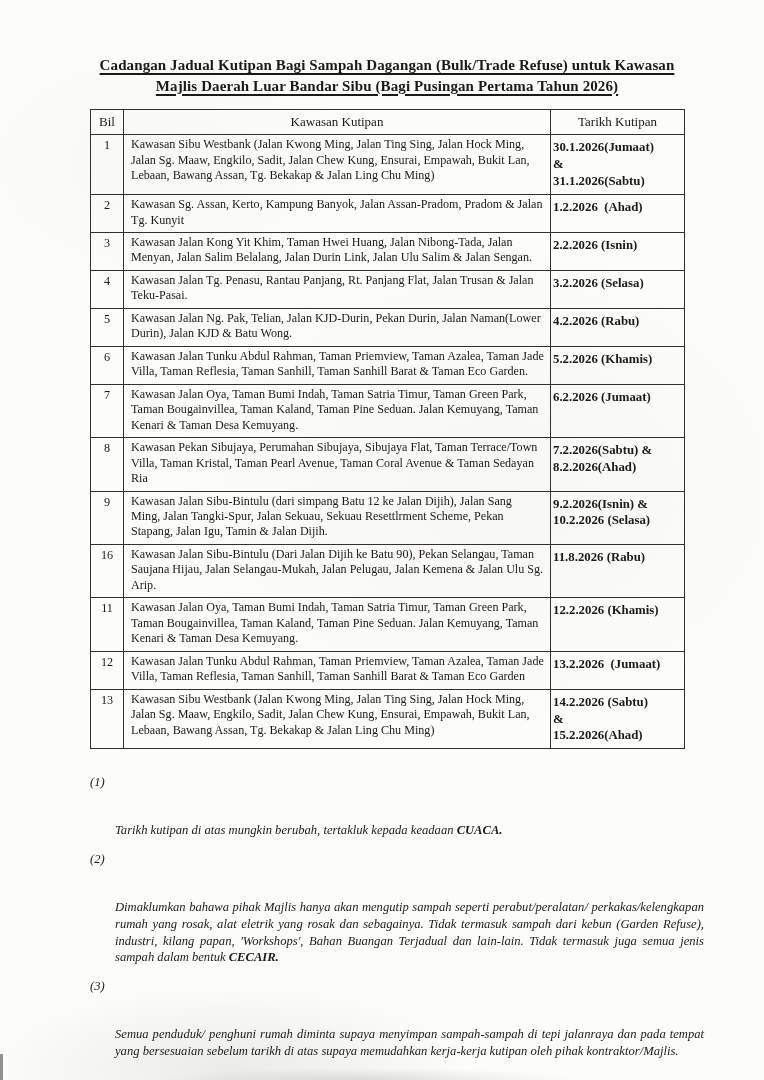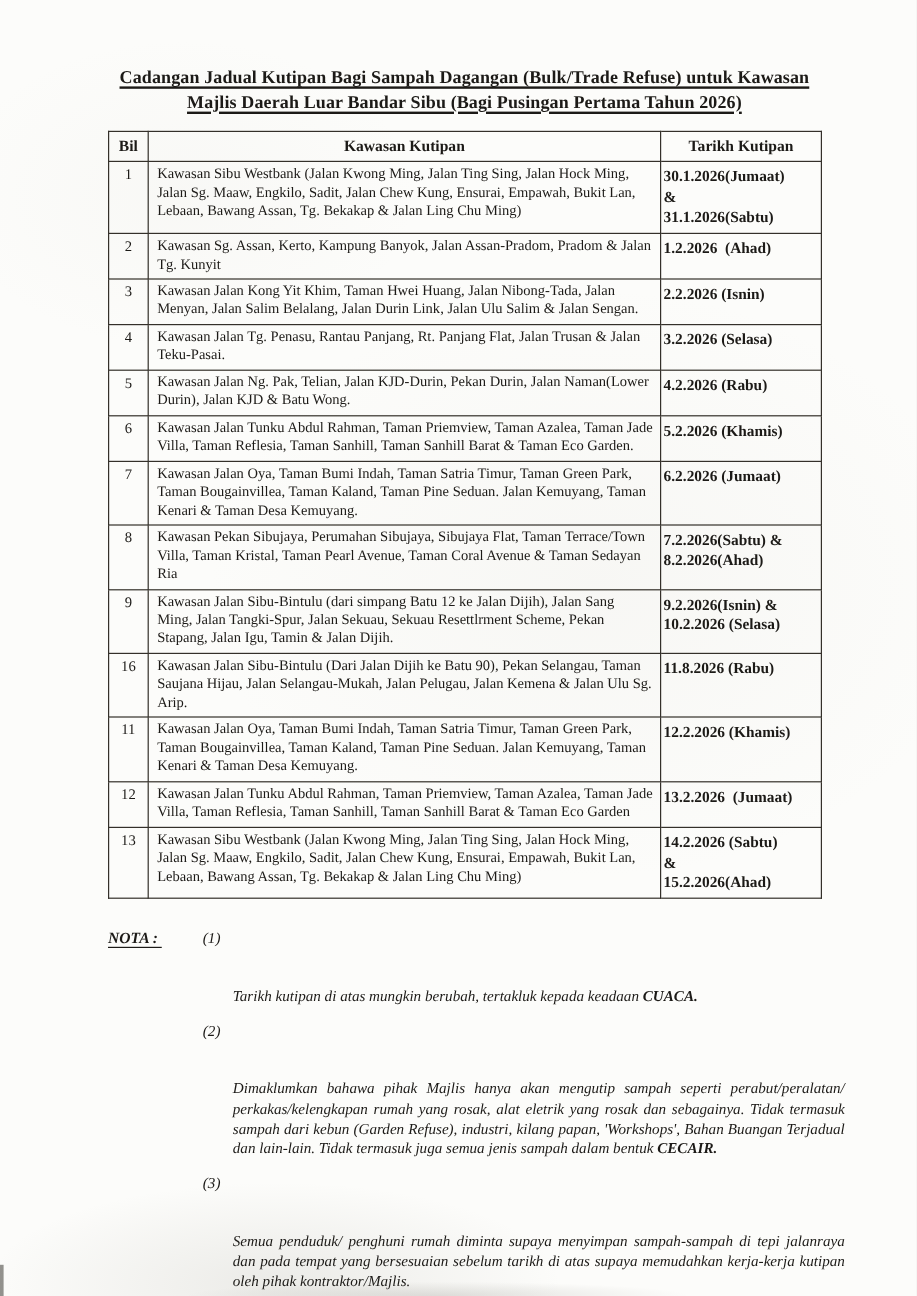--- a/index.html
+++ b/index.html
@@ -39,21 +39,21 @@
     width: 594px;
     border-collapse: collapse;
     margin-top: 13px;
     table-layout: fixed;
   }
   table.schedule th, table.schedule td {
     border: 1.5px solid #34302a;
   }
   table.schedule th {
     font-size: 13px;
-    font-weight: bold;
+    font-weight: normal;
     padding: 4px 2px;
     text-align: center;
   }
   col.c-bil  { width: 33px; }
   col.c-area { width: 427px; }
   col.c-date { width: 134px; }
   td.bil {
     text-align: center;
     vertical-align: top;
     font-size: 12.2px;
@@ -231,21 +231,20 @@
         <td class="bil">13</td>
         <td class="area">Kawasan Sibu Westbank (Jalan Kwong Ming, Jalan Ting Sing, Jalan Hock Ming, Jalan Sg. Maaw, Engkilo, Sadit, Jalan Chew Kung, Ensurai, Empawah, Bukit Lan, Lebaan, Bawang Assan, Tg. Bekakap &amp; Jalan Ling Chu Ming)</td>
         <td class="date">14.2.2026 (Sabtu)
 &amp;
 15.2.2026(Ahad)</td>
       </tr>
     </tbody>
   </table>
 
   <div class="nota-section">
-    <div class="nota-label">NOTA : </div>
     <div class="notes">
       <div class="note">
         <span class="note-num">(1)</span>
         <span class="note-text"><span>Tarikh kutipan di atas mungkin berubah, tertakluk kepada keadaan </span><span class="note-bold">CUACA.</span></span>
       </div>
       <div class="note">
         <span class="note-num">(2)</span>
         <span class="note-text"><span>Dimaklumkan bahawa pihak Majlis hanya akan mengutip sampah seperti perabut/peralatan/ perkakas/kelengkapan rumah yang rosak, alat eletrik yang rosak dan sebagainya. Tidak termasuk sampah dari kebun (Garden Refuse), industri, kilang papan, 'Workshops', Bahan Buangan Terjadual dan lain-lain. Tidak termasuk juga semua jenis sampah dalam bentuk </span><span class="note-bold">CECAIR.</span></span>
       </div>
       <div class="note">

